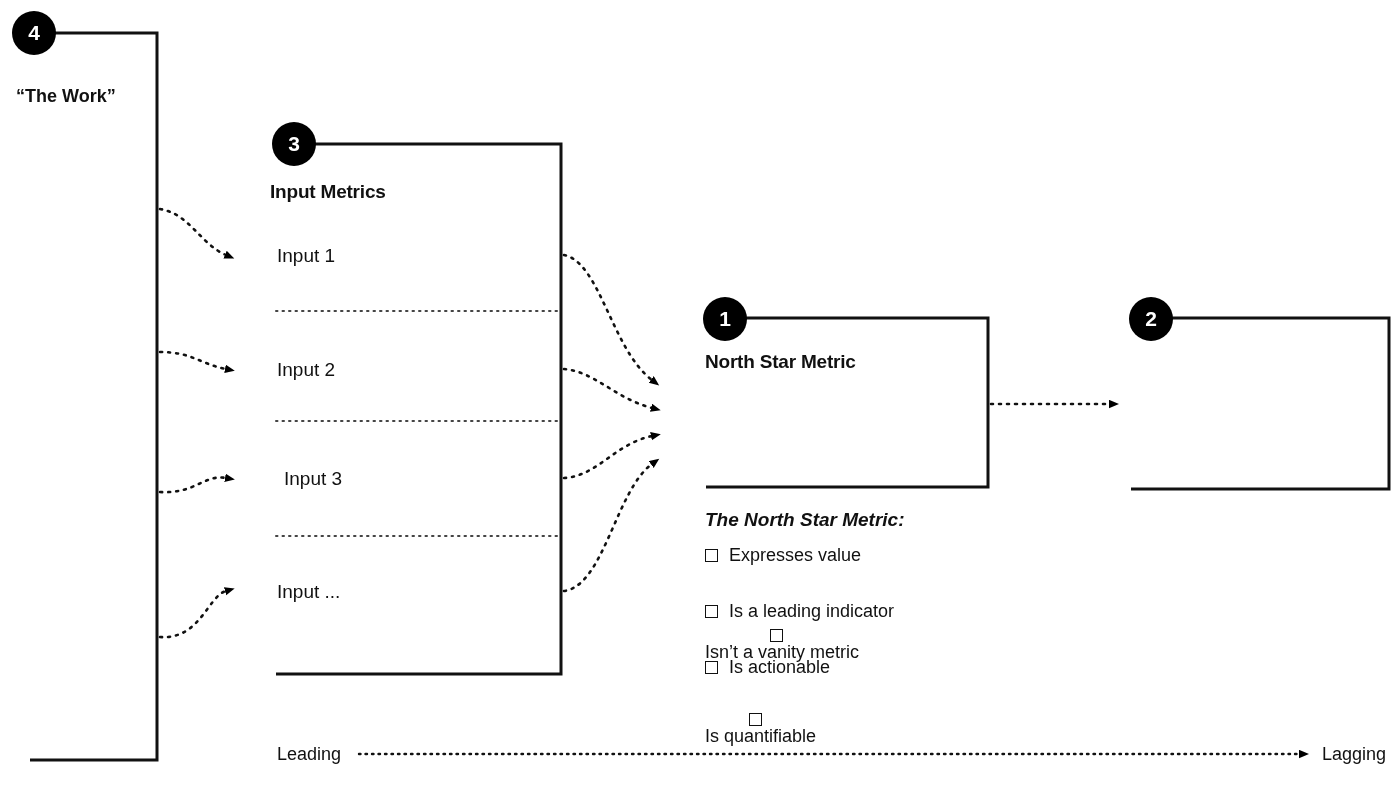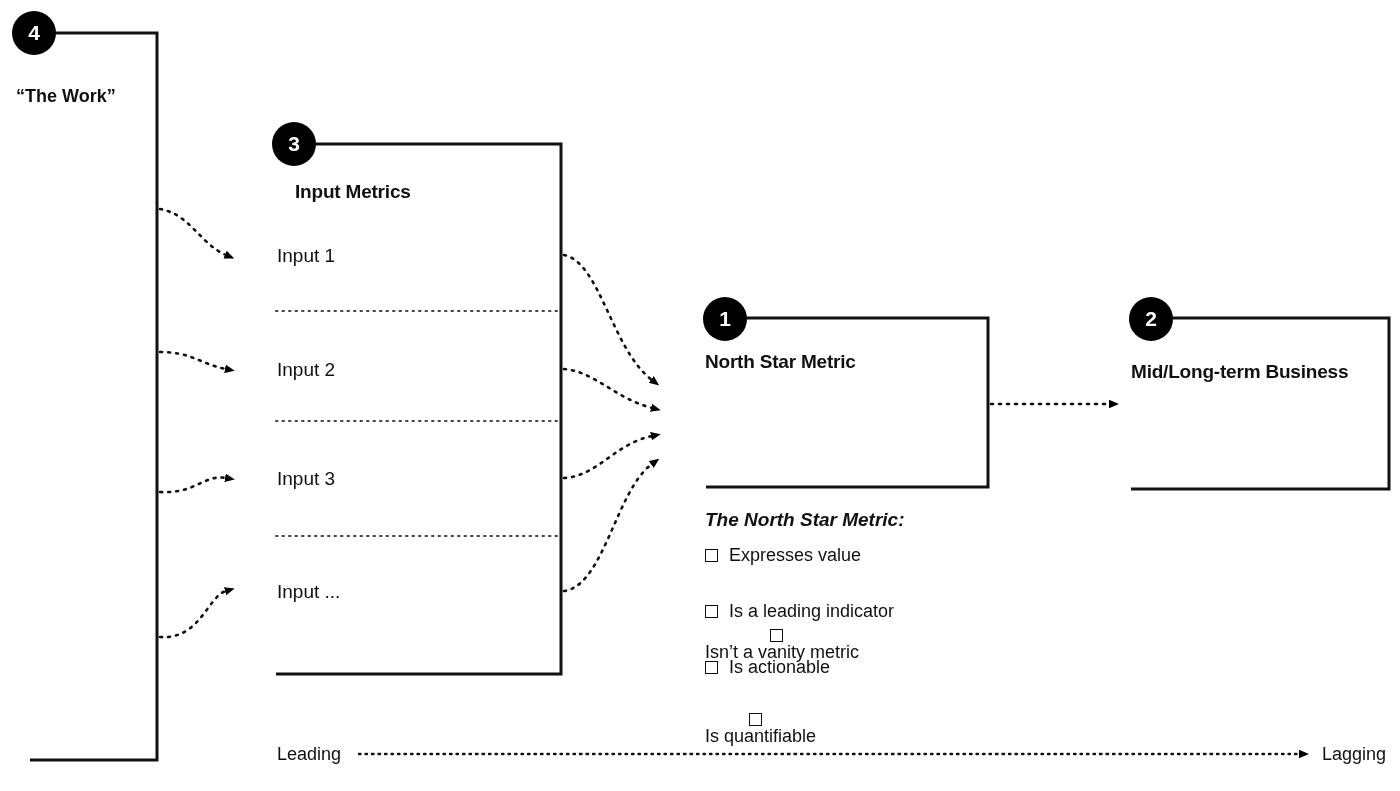--- a/index.html
+++ b/index.html
@@ -127,25 +127,25 @@
   <div class="badge" style="left:12px;top:11px;">4</div>
 
   <div class="badge" style="left:272px;top:122px;">3</div>
 
   <div class="badge" style="left:703px;top:297px;">1</div>
 
   <div class="badge" style="left:1129px;top:297px;">2</div>
 
   <div class="lbl work-label" style="left:16px;top:86px;">“The Work”</div>
 
-  <div class="lbl title-bold" style="left:295px;top:180px;">Input Metrics</div>
+  <div class="lbl title-bold" style="left:270px;top:180px;">Input Metrics</div>
 
   <div class="lbl input-row-label" style="left:277px;top:245px;text-align:right;">Input 1</div>
   <div class="lbl input-row-label" style="left:277px;top:359px;">Input 2</div>
-  <div class="lbl input-row-label" style="left:277px;top:468px;">Input 3</div>
+  <div class="lbl input-row-label" style="left:284px;top:468px;">Input 3</div>
   <div class="lbl input-row-label" style="left:277px;top:581px;">Input ...</div>
 
   <div class="lbl title-bold" style="left:705px;top:350px;">North Star Metric</div>
 
   <div class="lbl nsm-head" style="left:705px;top:509px;">The North Star Metric:</div>
 
   <div class="check-item" style="left:705px;top:537px;">
     <span class="check-box"></span>
     <span>Expresses value</span>
   </div>
@@ -159,18 +159,17 @@
   </div>
   <div class="check-item" style="left:705px;top:649px;">
     <span class="check-box"></span>
     <span>Is actionable</span>
   </div>
   <div class="check-item" style="left:705px;top:705px;flex-direction:column;">
     <span class="check-box"></span>
     <span>Is quantifiable</span>
   </div>
 
-  <div class="lbl title-bold" style="left:1131px;top:360px;">Mid/Long-term Business</div>
 
   <div class="lbl axis-label" style="left:277px;top:744px;">Leading</div>
   <div class="lbl axis-label" style="left:1322px;top:744px;">Lagging</div>
 
 </div>
 
 </body></html>

